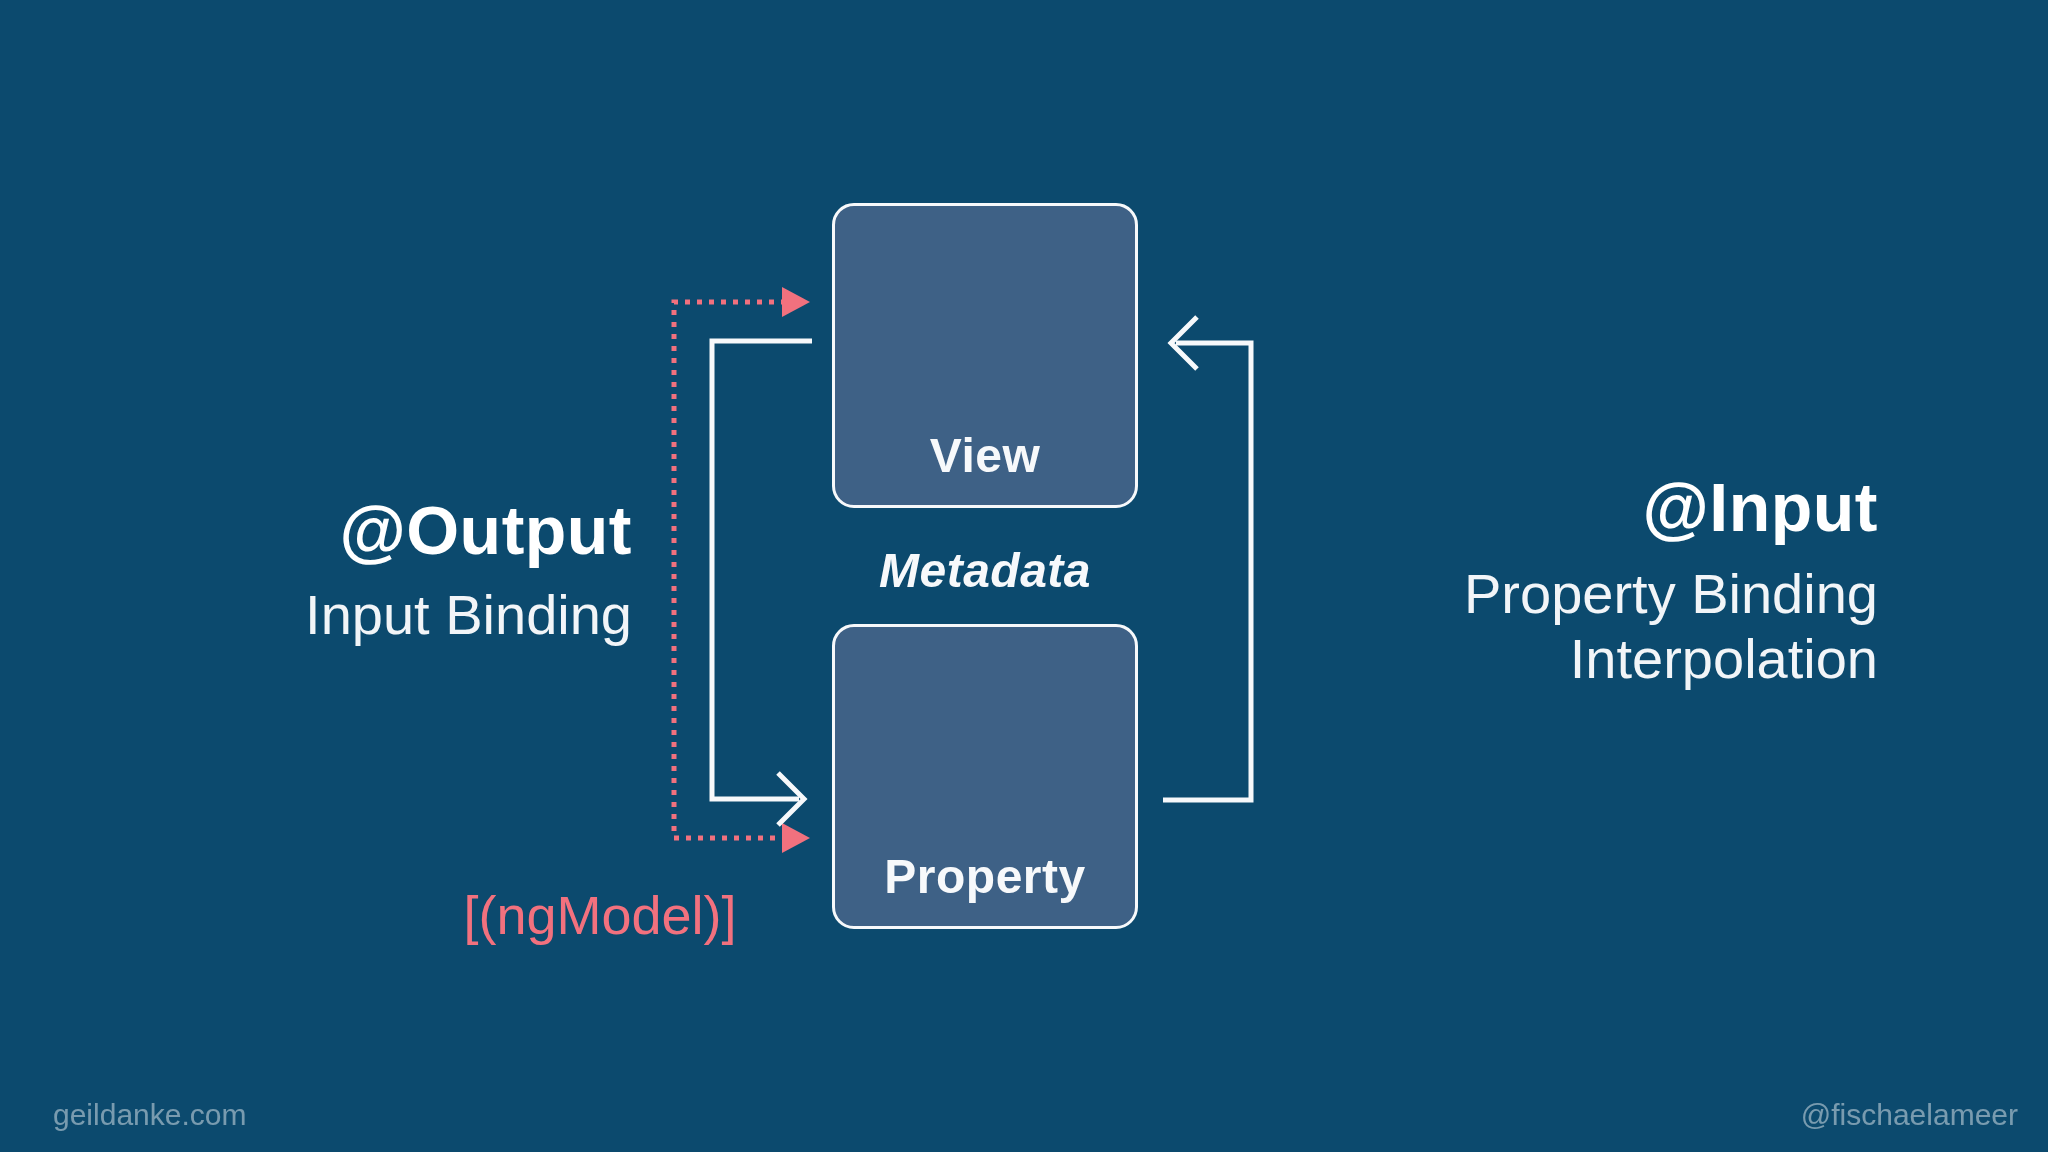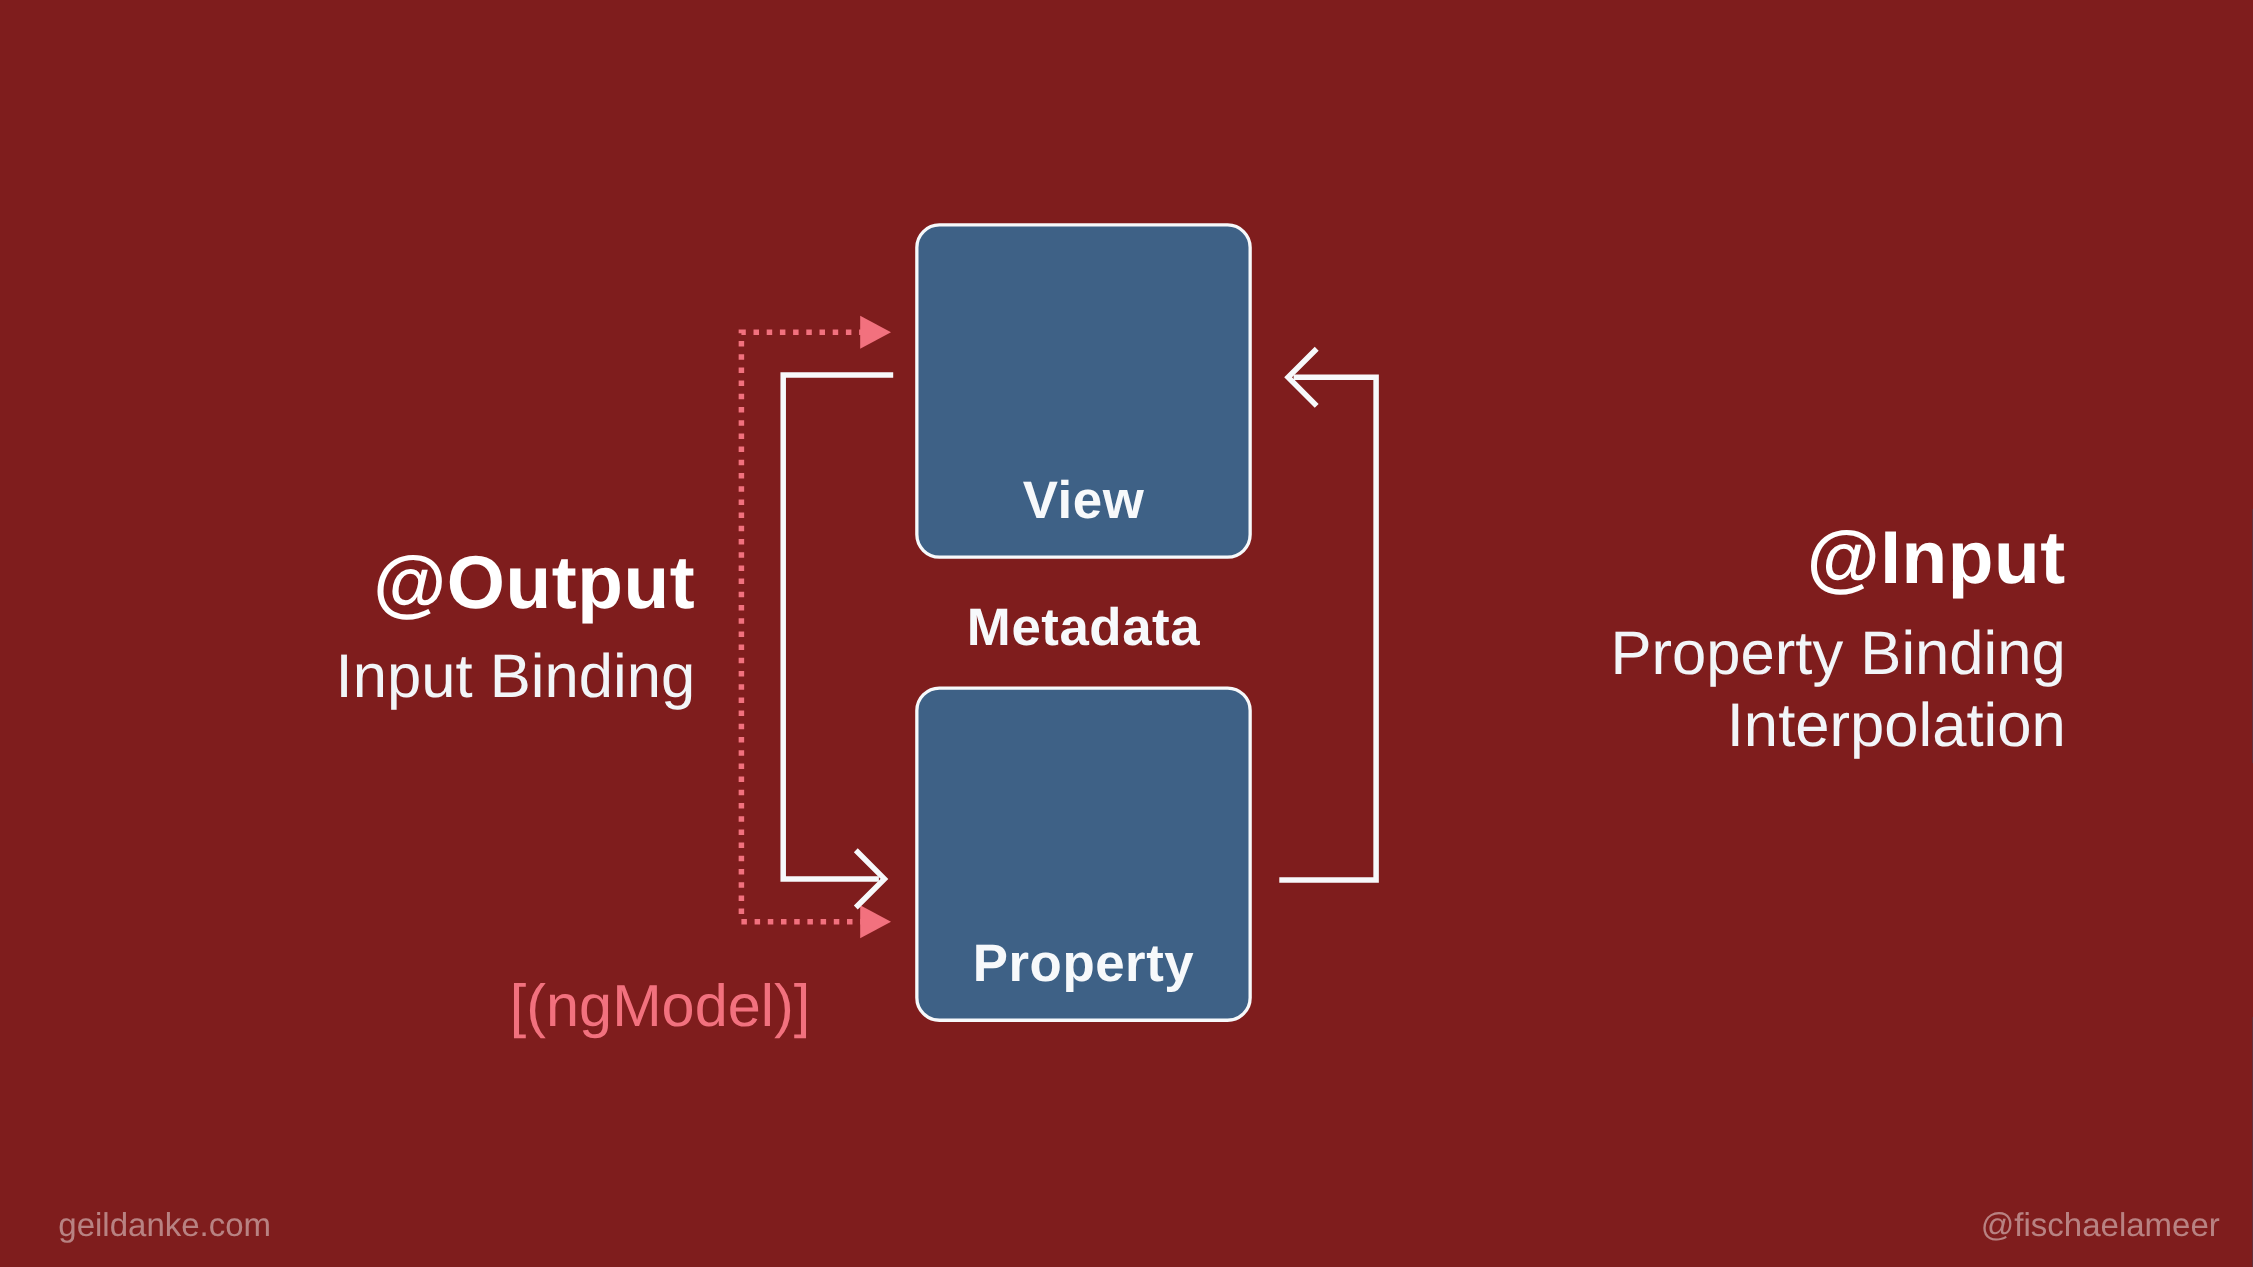--- a/index.html
+++ b/index.html
@@ -5,21 +5,21 @@
   html, body {
     margin: 0;
     padding: 0;
     background: #2e5174;
   }
   .stage {
     position: relative;
     width: 2048px;
     height: 1152px;
     overflow: hidden;
-    background: #7f1d1d;
+    background: #0c4a6e;
     font-family: "Liberation Sans", "DejaVu Sans", sans-serif;
     color: #F7F9FB;
   }
   .arrows-layer {
     position: absolute;
     left: 0;
     top: 0;
     width: 2048px;
     height: 1152px;
     display: block;
@@ -50,20 +50,21 @@
     position: absolute;
     left: 782px;
     top: 543px;
     width: 406px;
     text-align: center;
     font-size: 48px;
     font-weight: 700;
     letter-spacing: 0.5px;
     line-height: 56px;
     color: #F7F9FB;
+    font-style: italic;
   }
   .annot-left {
     position: absolute;
     left: 160px;
     top: 499px;
     width: 472px;
     text-align: right;
   }
   .annot-right {
     position: absolute;

